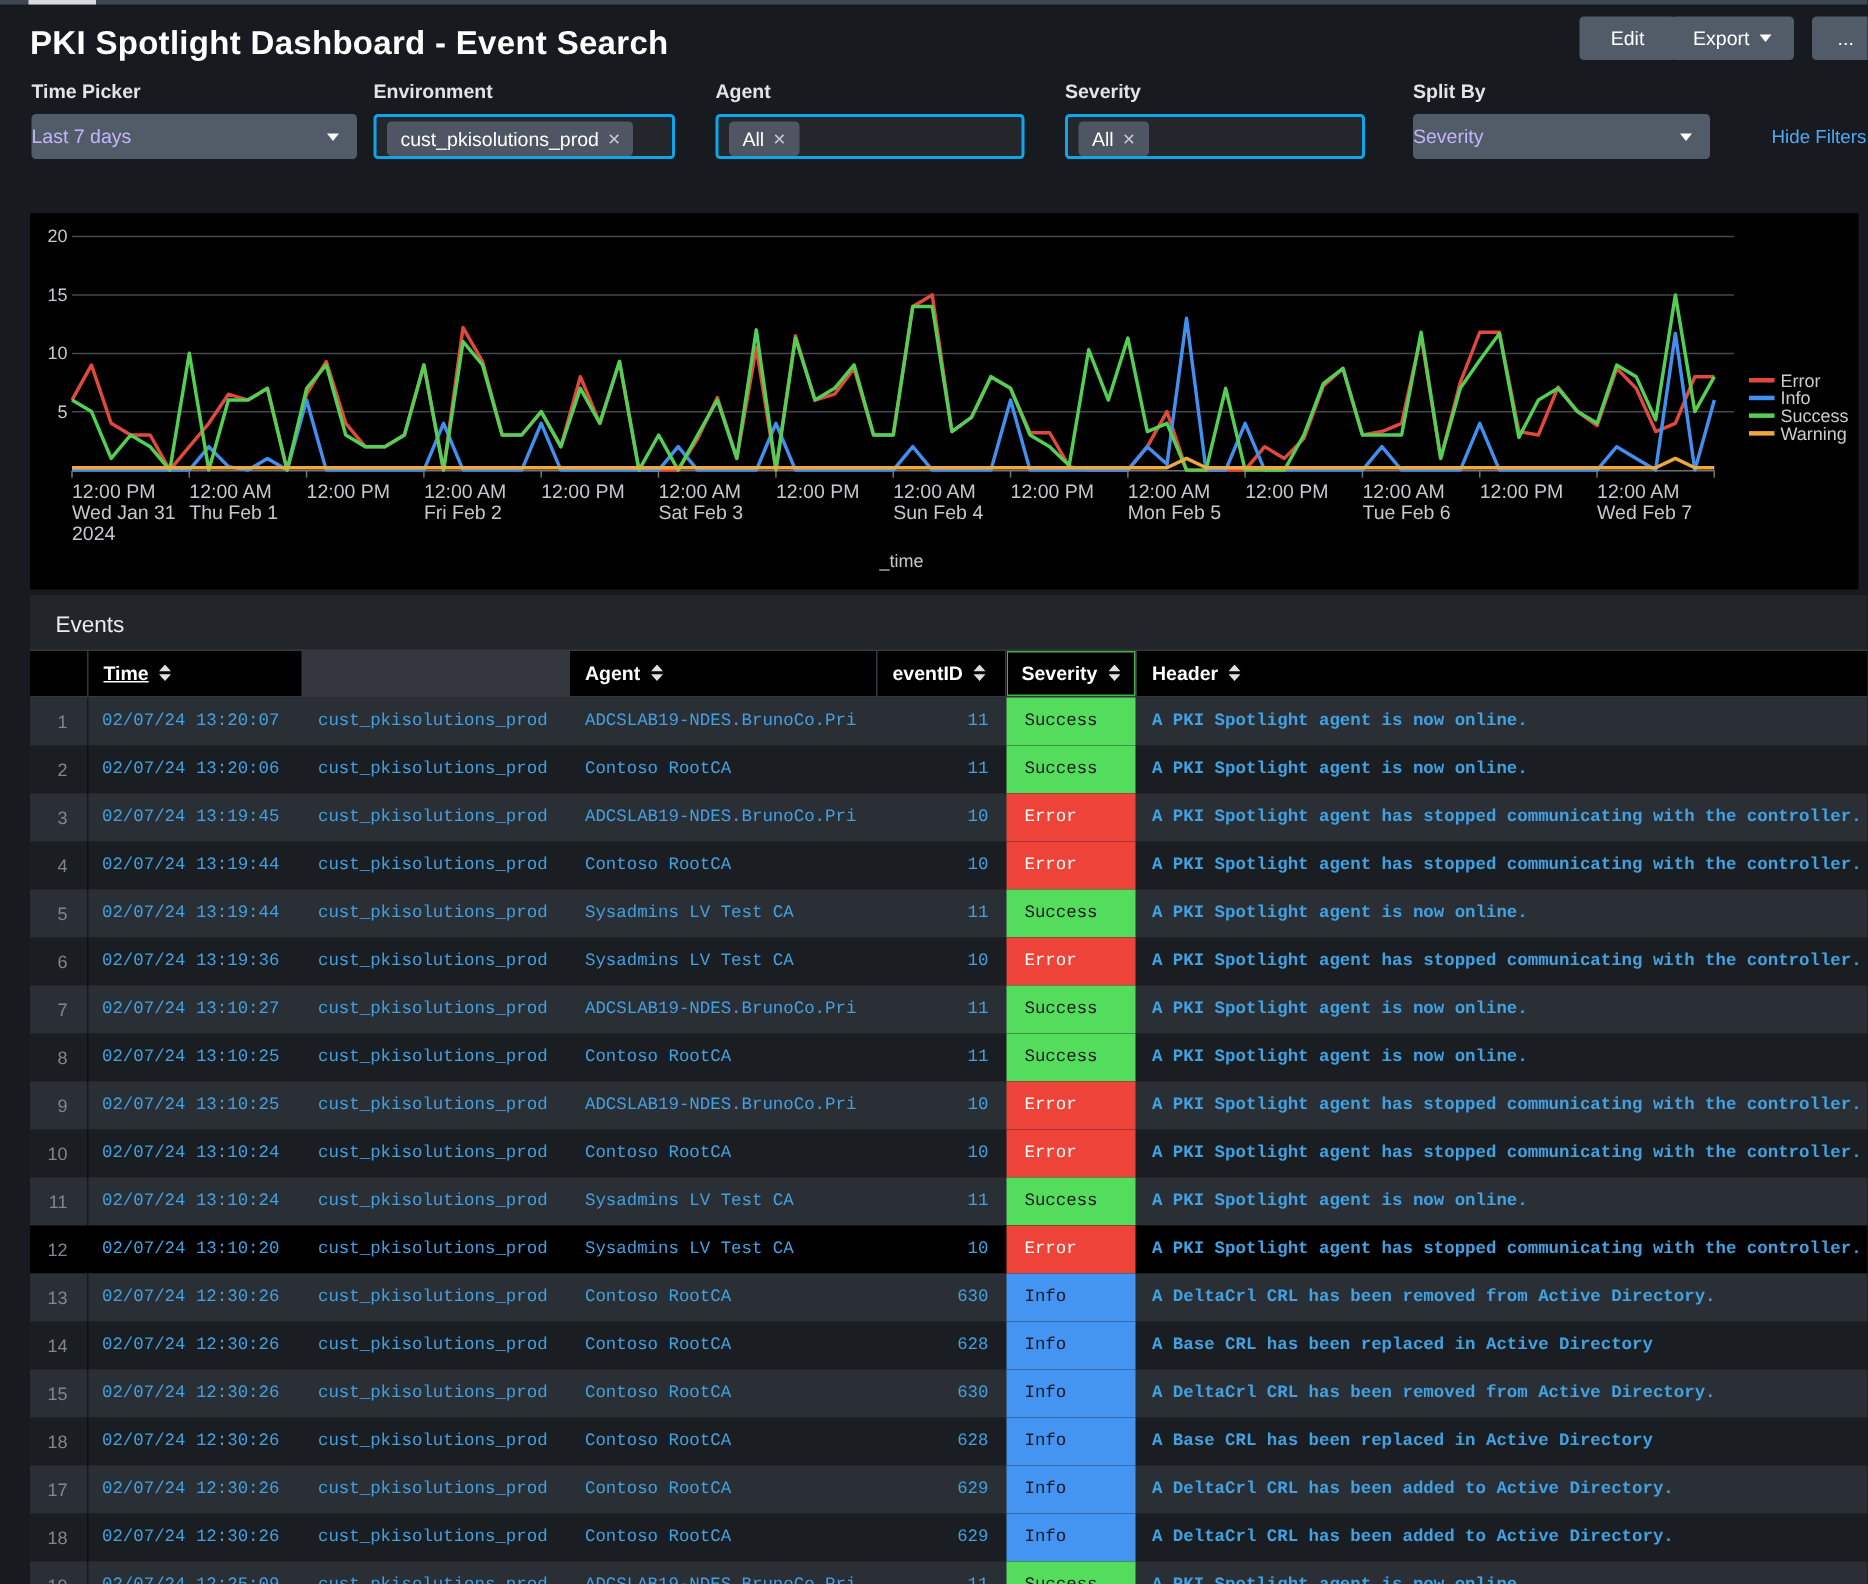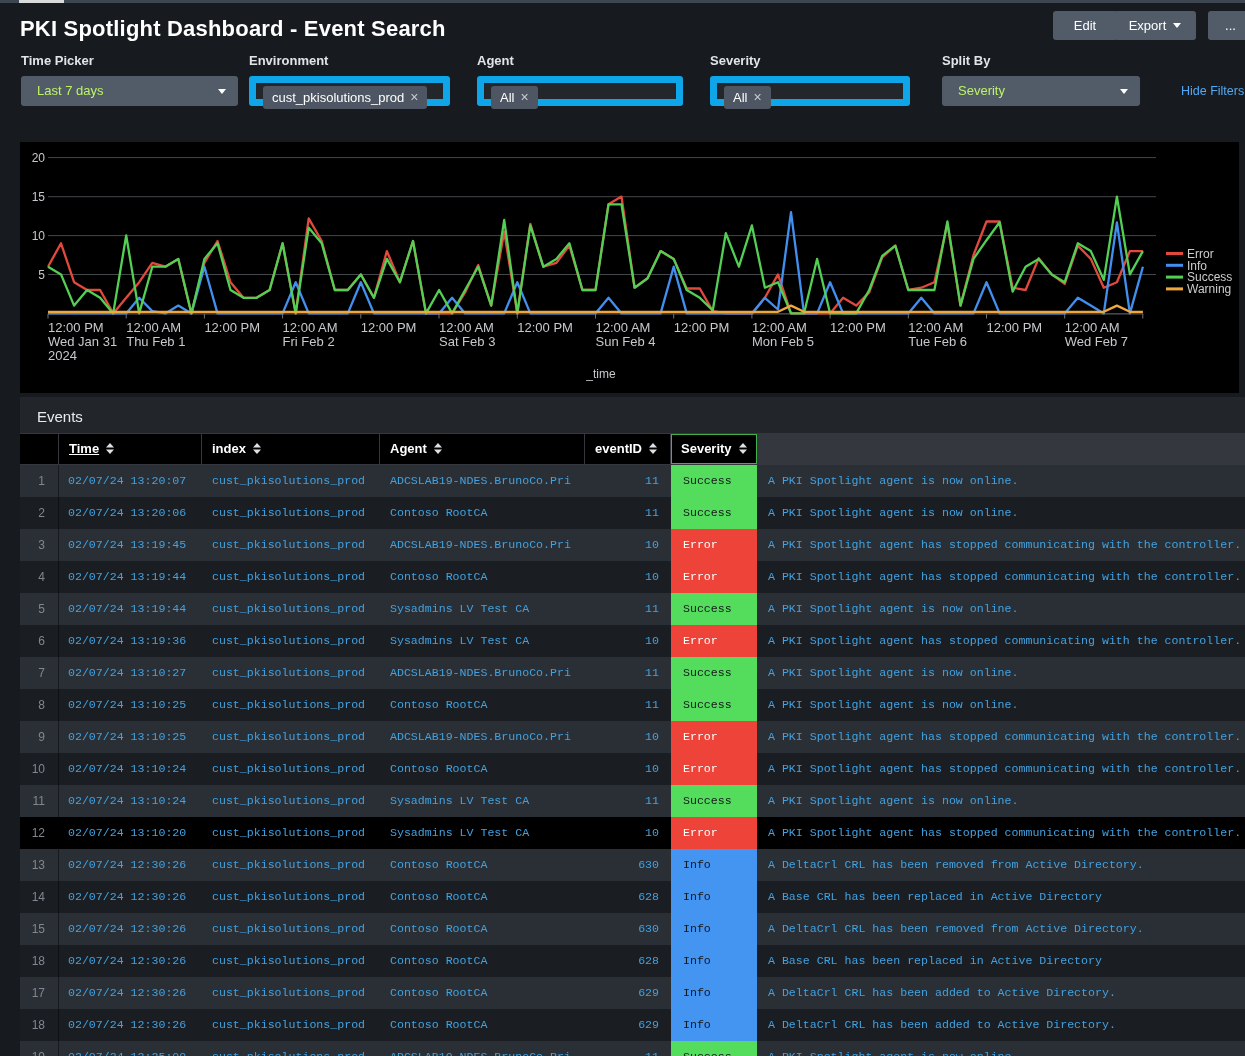--- a/index.html
+++ b/index.html
@@ -10,23 +10,23 @@
 #topstrip i { position:absolute; left:19px; top:0; width:45px; height:3px; background:#d9dadb; }
 
 #title { left:20px; top:16px; font-size:22px; font-weight:bold; color:#fff; letter-spacing:0.2px; }
 .btn { position:absolute; top:11px; height:29px; background:#525c68; border-radius:3px;
   color:#fff; font-size:13px; text-align:center; line-height:29px; }
 .caret { display:inline-block; width:0; height:0; border-left:4.5px solid transparent;
   border-right:4.5px solid transparent; border-top:5px solid #fff; margin-left:7px; vertical-align:middle; margin-top:-2px;}
 
 .flabel { position:absolute; top:53px; font-size:13px; font-weight:600; color:#e1e4e8; }
 .fsel { position:absolute; top:76px; height:30px; background:#525c68; border-radius:3px;
-  color:#bef264; font-size:13px; line-height:30px; padding-left:16px; }
+  color:#c4b5fd; font-size:13px; line-height:30px; }
 .fsel .caret { position:absolute; right:12px; top:13px; margin:0; }
-.finput { position:absolute; top:76px; height:30px; background:#23272c; border:7px solid #0ea5e9; border-radius:3px; }
+.finput { position:absolute; top:76px; height:30px; background:#23272c; border:2px solid #0ea5e9; border-radius:3px; }
 .pill { position:absolute; left:7px; top:3px; height:23px; background:#4d5662; border-radius:3px;
   color:#fff; font-size:13px; line-height:23px; padding:0 9px; }
 .pill b { font-weight:normal; color:#c7ccd1; margin-left:6px; font-size:14px; }
 #hidef { position:absolute; left:1181px; top:84px; font-size:12.5px; color:#53a8f4; }
 
 #chart { left:20px; top:142px; width:1219px; height:251px; background:#000; }
 
 #events { left:20px; top:397px; width:1225px; height:659px; background:#22262b; }
 #evtitle { position:absolute; left:17px; top:11px; font-size:15px; color:#e9ebed; }
 
@@ -37,21 +37,21 @@
 
 .trow { position:absolute; left:20px; width:1225px; height:32px; font-family:"Liberation Mono", monospace;
   font-size:11.6px; line-height:32px; color:#42a1e0; }
 .trow span { position:absolute; top:0; height:32px; white-space:nowrap; overflow:hidden; }
 .c-num { left:0; width:25px; text-align:right; font-family:"Liberation Sans", sans-serif; font-size:12px; color:#818790; }
 .c-time { left:48px; width:144px; }
 .c-idx { left:192px; width:178px; }
 .c-agent { left:370px; width:205px; }
 .c-eid { left:565px; width:74px; text-align:right; }
 .c-sev { left:651px; width:86px; padding-left:12px; }
-.c-msg { left:748px; width:477px; }
+.c-msg { left:748px; width:477px;font-weight:bold; }
 </style></head>
 <body>
 <div class="abs" id="topstrip">
     <i></i>
   </div>
 <div class="abs" id="title">PKI Spotlight Dashboard - Event Search</div>
 <div class="btn" style="left:1053px;width:64px;">Edit</div>
 <div class="btn" style="left:1114px;width:82px;">Export<span class="caret"></span></div>
 <div class="btn" style="left:1208px;width:45px;">...</div>
 <span class="flabel" style="left:21px">Time Picker</span>
@@ -136,33 +136,33 @@
 </svg>
 </div>
 <div class="abs" id="events">
 <div id="evtitle">Events</div>
 <div id="thead">
 <span style="left:0;width:38px;"></span>
 <span style="left:39px;width:142px;text-decoration:underline;">Time<svg class="sort" width="8" height="11" viewBox="0 0 8 11" style="vertical-align:-1px;margin-left:7px">
           <polygon points="4,0 8,4.5 0,4.5" fill="#dde1e5"></polygon>
           <polygon points="0,6.5 8,6.5 4,11" fill="#dde1e5"></polygon>
         </svg></span>
-<span style="left:182px;width:177px;">index<svg class="sort" width="8" height="11" viewBox="0 0 8 11" style="vertical-align:-1px;margin-left:7px">
-          <polygon points="4,0 8,4.5 0,4.5" fill="#dde1e5"></polygon>
-          <polygon points="0,6.5 8,6.5 4,11" fill="#dde1e5"></polygon>
-        </svg></span>
 <span style="left:360px;width:204px;">Agent<svg class="sort" width="8" height="11" viewBox="0 0 8 11" style="vertical-align:-1px;margin-left:7px">
           <polygon points="4,0 8,4.5 0,4.5" fill="#dde1e5"></polygon>
           <polygon points="0,6.5 8,6.5 4,11" fill="#dde1e5"></polygon>
         </svg></span>
 <span style="left:565px;width:85px;">eventID<svg class="sort" width="8" height="11" viewBox="0 0 8 11" style="vertical-align:-1px;margin-left:7px">
           <polygon points="4,0 8,4.5 0,4.5" fill="#dde1e5"></polygon>
           <polygon points="0,6.5 8,6.5 4,11" fill="#dde1e5"></polygon>
         </svg></span>
 <span style="left:651px;width:86px;box-shadow:inset 0 0 0 1px #43b04a;">Severity<svg class="sort" width="8" height="11" viewBox="0 0 8 11" style="vertical-align:-1px;margin-left:7px">
+          <polygon points="4,0 8,4.5 0,4.5" fill="#dde1e5"></polygon>
+          <polygon points="0,6.5 8,6.5 4,11" fill="#dde1e5"></polygon>
+        </svg></span>
+<span style="left:738px;width:487px;">Header<svg class="sort" width="8" height="11" viewBox="0 0 8 11" style="vertical-align:-1px;margin-left:7px">
           <polygon points="4,0 8,4.5 0,4.5" fill="#dde1e5"></polygon>
           <polygon points="0,6.5 8,6.5 4,11" fill="#dde1e5"></polygon>
         </svg></span>
 </div>
 </div>
 <div class="trow" style="top:465px;background:#2a2f35">
 <span class="c-num">1</span>
 <span class="c-time">02/07/24 13:20:07</span>
 <span class="c-idx">cust_pkisolutions_prod</span>
 <span class="c-agent">ADCSLAB19-NDES.BrunoCo.Pri</span>

